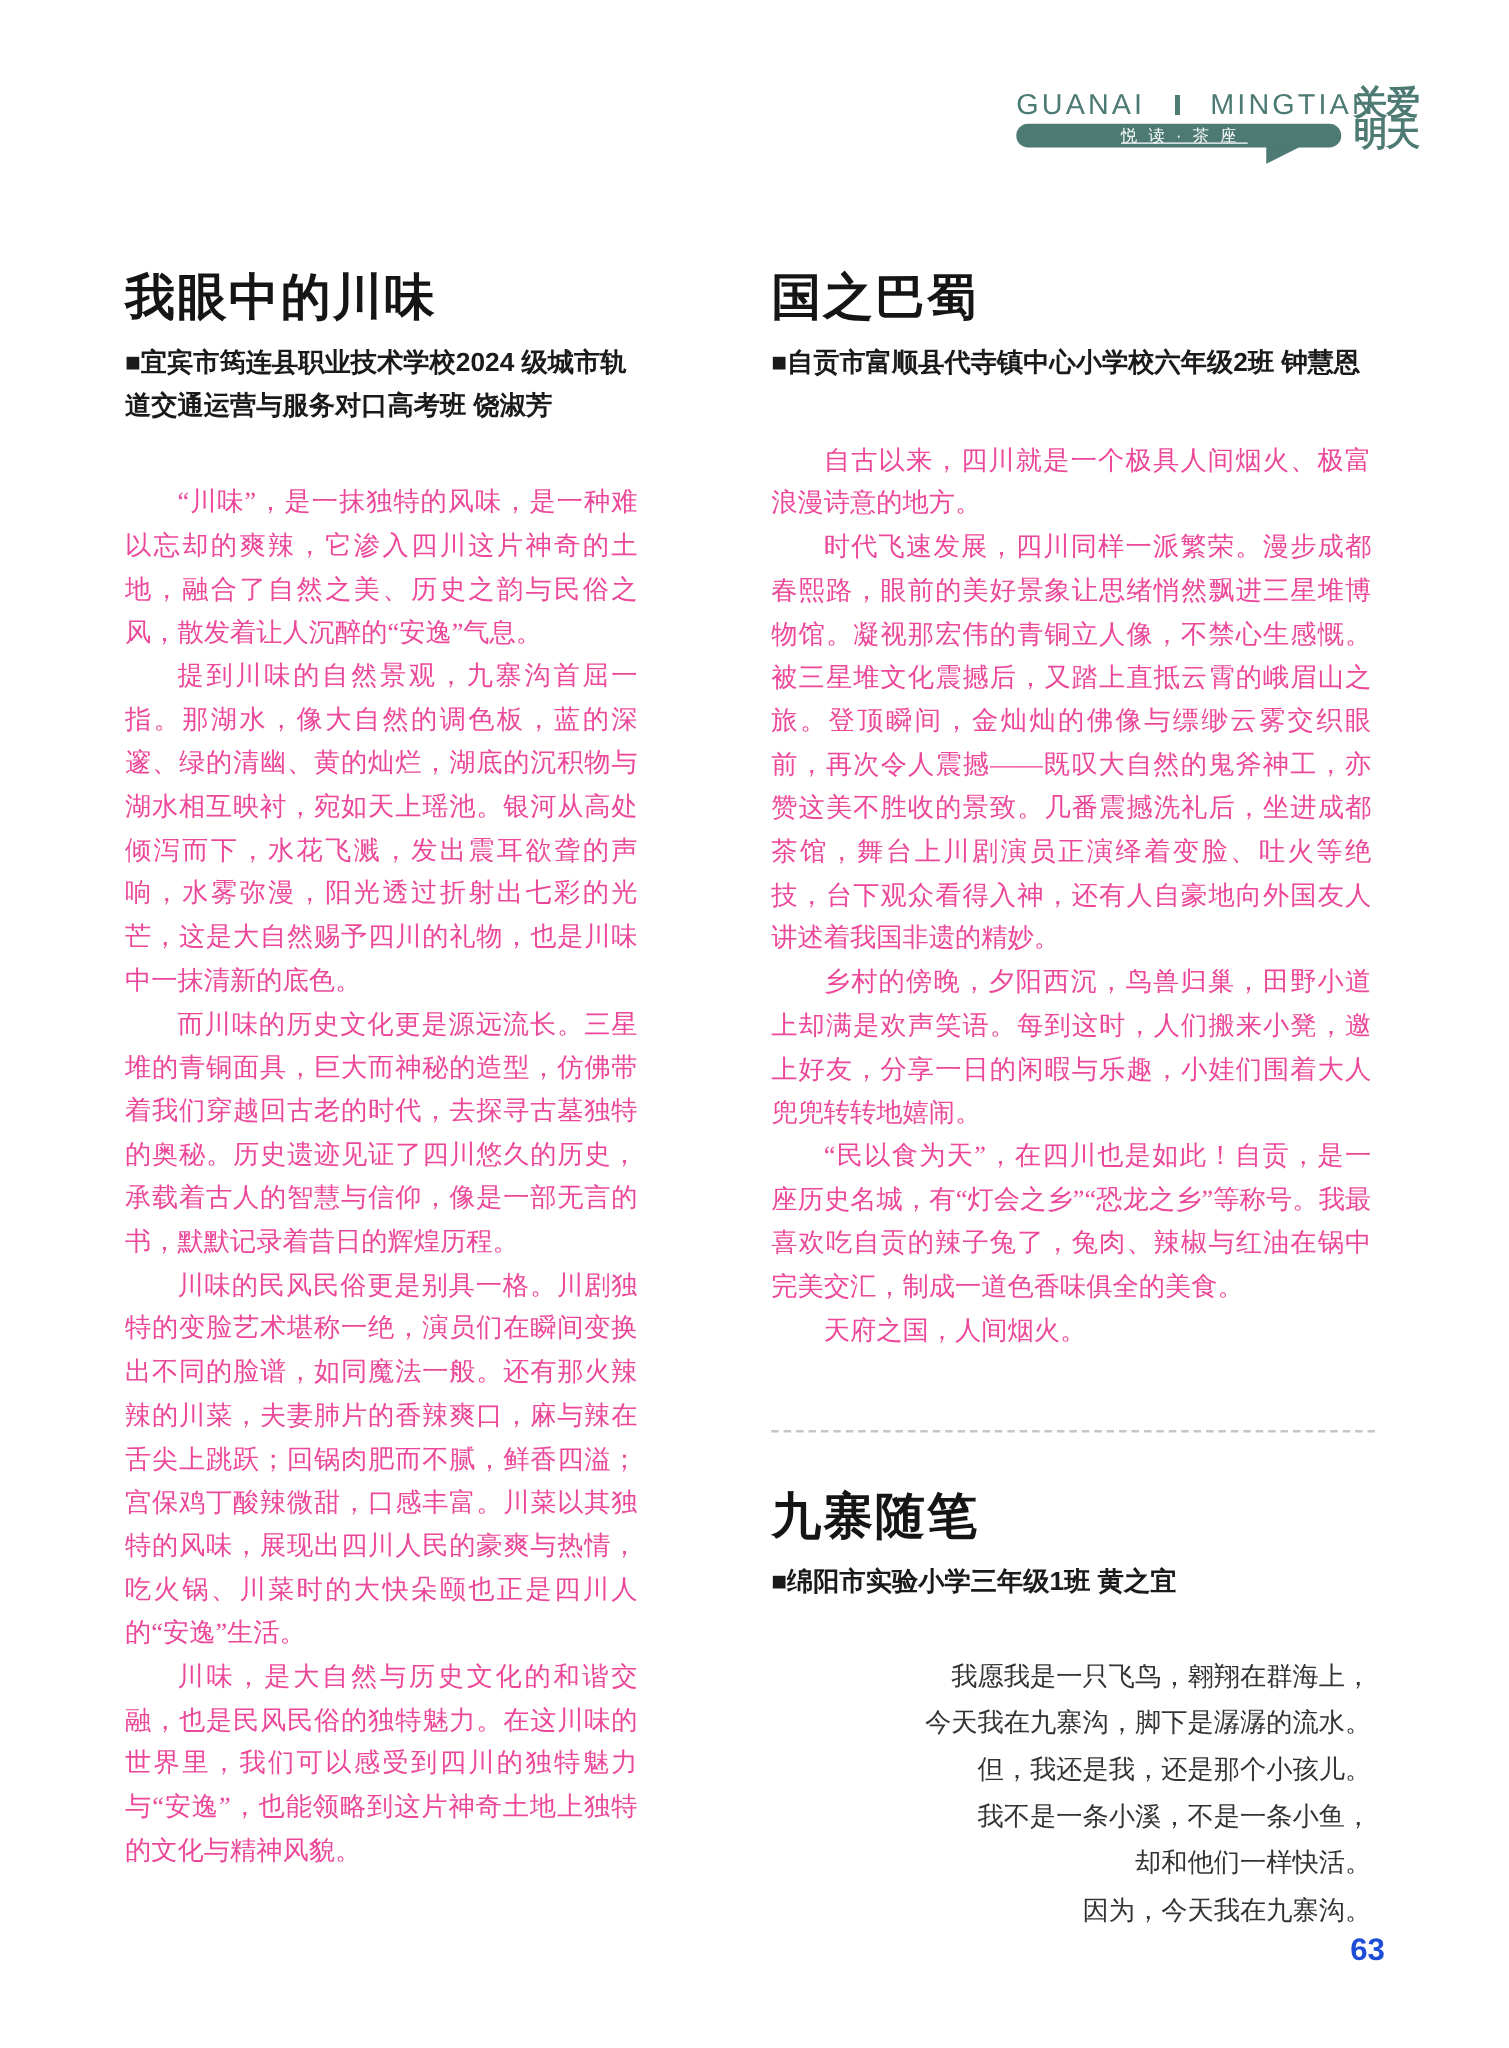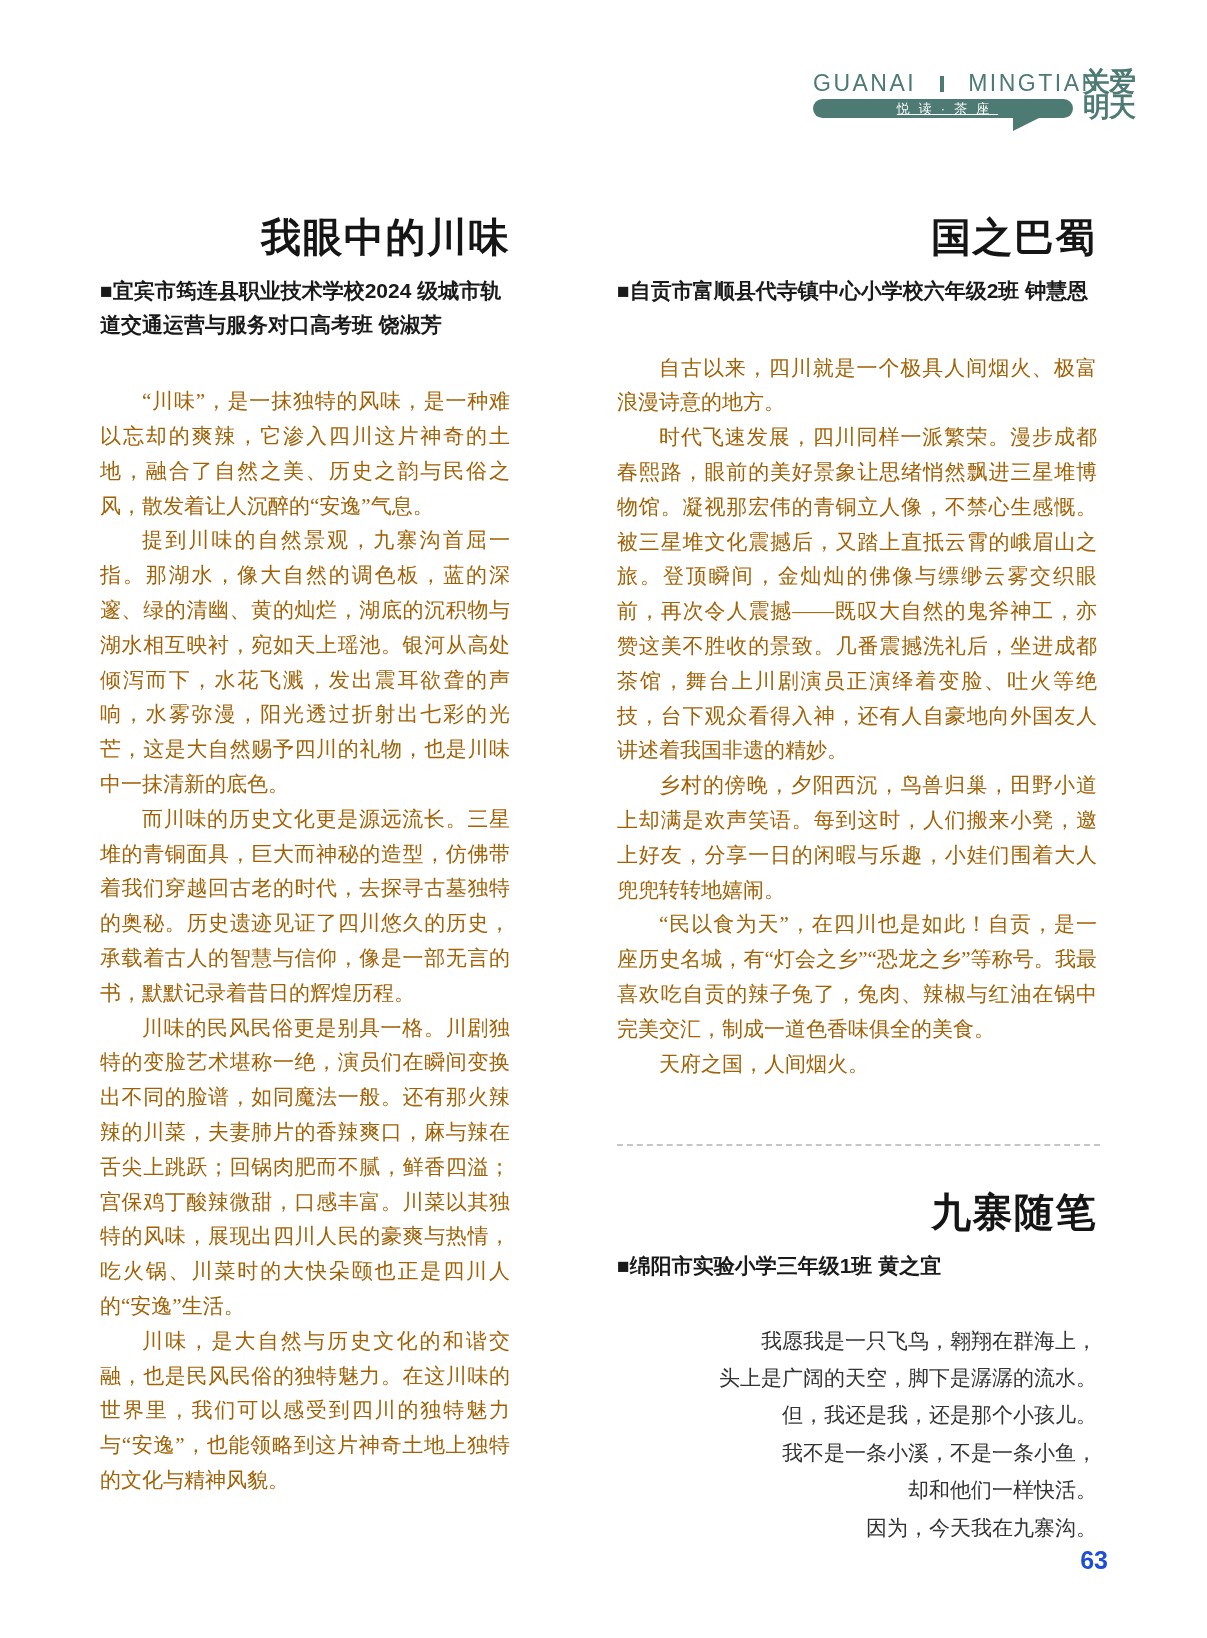--- a/index.html
+++ b/index.html
@@ -31,30 +31,30 @@
   .cjk-logo{
     position:absolute;left:270px;top:0px;
     font-family:"Liberation Sans", sans-serif;font-weight:900;
     font-size:27px;line-height:0.93;letter-spacing:-1px;color:#4d7a73;
     text-align:right;white-space:pre-line;
   }
   
   .article{position:absolute;}
   .article-title{
     margin:0;font-family:"Liberation Serif", serif;
-    font-size:40px;font-weight:900;letter-spacing:1.5px;color:#151515;line-height:1.15;text-align:right;
+    font-size:40px;font-weight:900;letter-spacing:1.5px;color:#151515;line-height:1.15;
   }
   .article-author{
     margin:13px 0 0 0;font-family:"Liberation Sans", sans-serif;
     font-size:21px;font-weight:700;color:#1a1a1a;line-height:1.6;
   }
   .nowrap{white-space:nowrap;}
   .article-body{margin-top:43px;}
   .article-body p{
-    margin:0;font-size:21px;line-height:34.8px;color:#a16207;
+    margin:0;font-size:21px;line-height:34.8px;color:#ec4899;
     text-align:justify;text-indent:2em;text-justify:inter-ideograph;
   }
   .poem{margin-top:40px;}
   .poem p{
     margin:0;font-size:21px;line-height:37.4px;color:#333333;
     text-align:right;text-indent:2em;
   }
   .col-left{left:100px;top:215px;width:410px;}
   .col-right-top{left:617px;top:215px;width:480px;}
   .divider{
@@ -108,21 +108,21 @@
     </div>
 </div>
 
 <div class="divider"></div>
 
 <div class="article col-right-bottom">
   <h1 class="article-title">九寨随笔</h1>
   <div class="article-author">■绵阳市实验小学三年级1班 黄之宜</div>
   <div class="poem">
       <p>我愿我是一只飞鸟，翱翔在群海上，</p>
-      <p>头上是广阔的天空，脚下是潺潺的流水。</p>
+      <p>今天我在九寨沟，脚下是潺潺的流水。</p>
       <p>但，我还是我，还是那个小孩儿。</p>
       <p>我不是一条小溪，不是一条小鱼，</p>
       <p>却和他们一样快活。</p>
       <p>因为，今天我在九寨沟。</p>
     </div>
 </div>
 
 <div class="page-number">63</div>
 
 </body></html>

